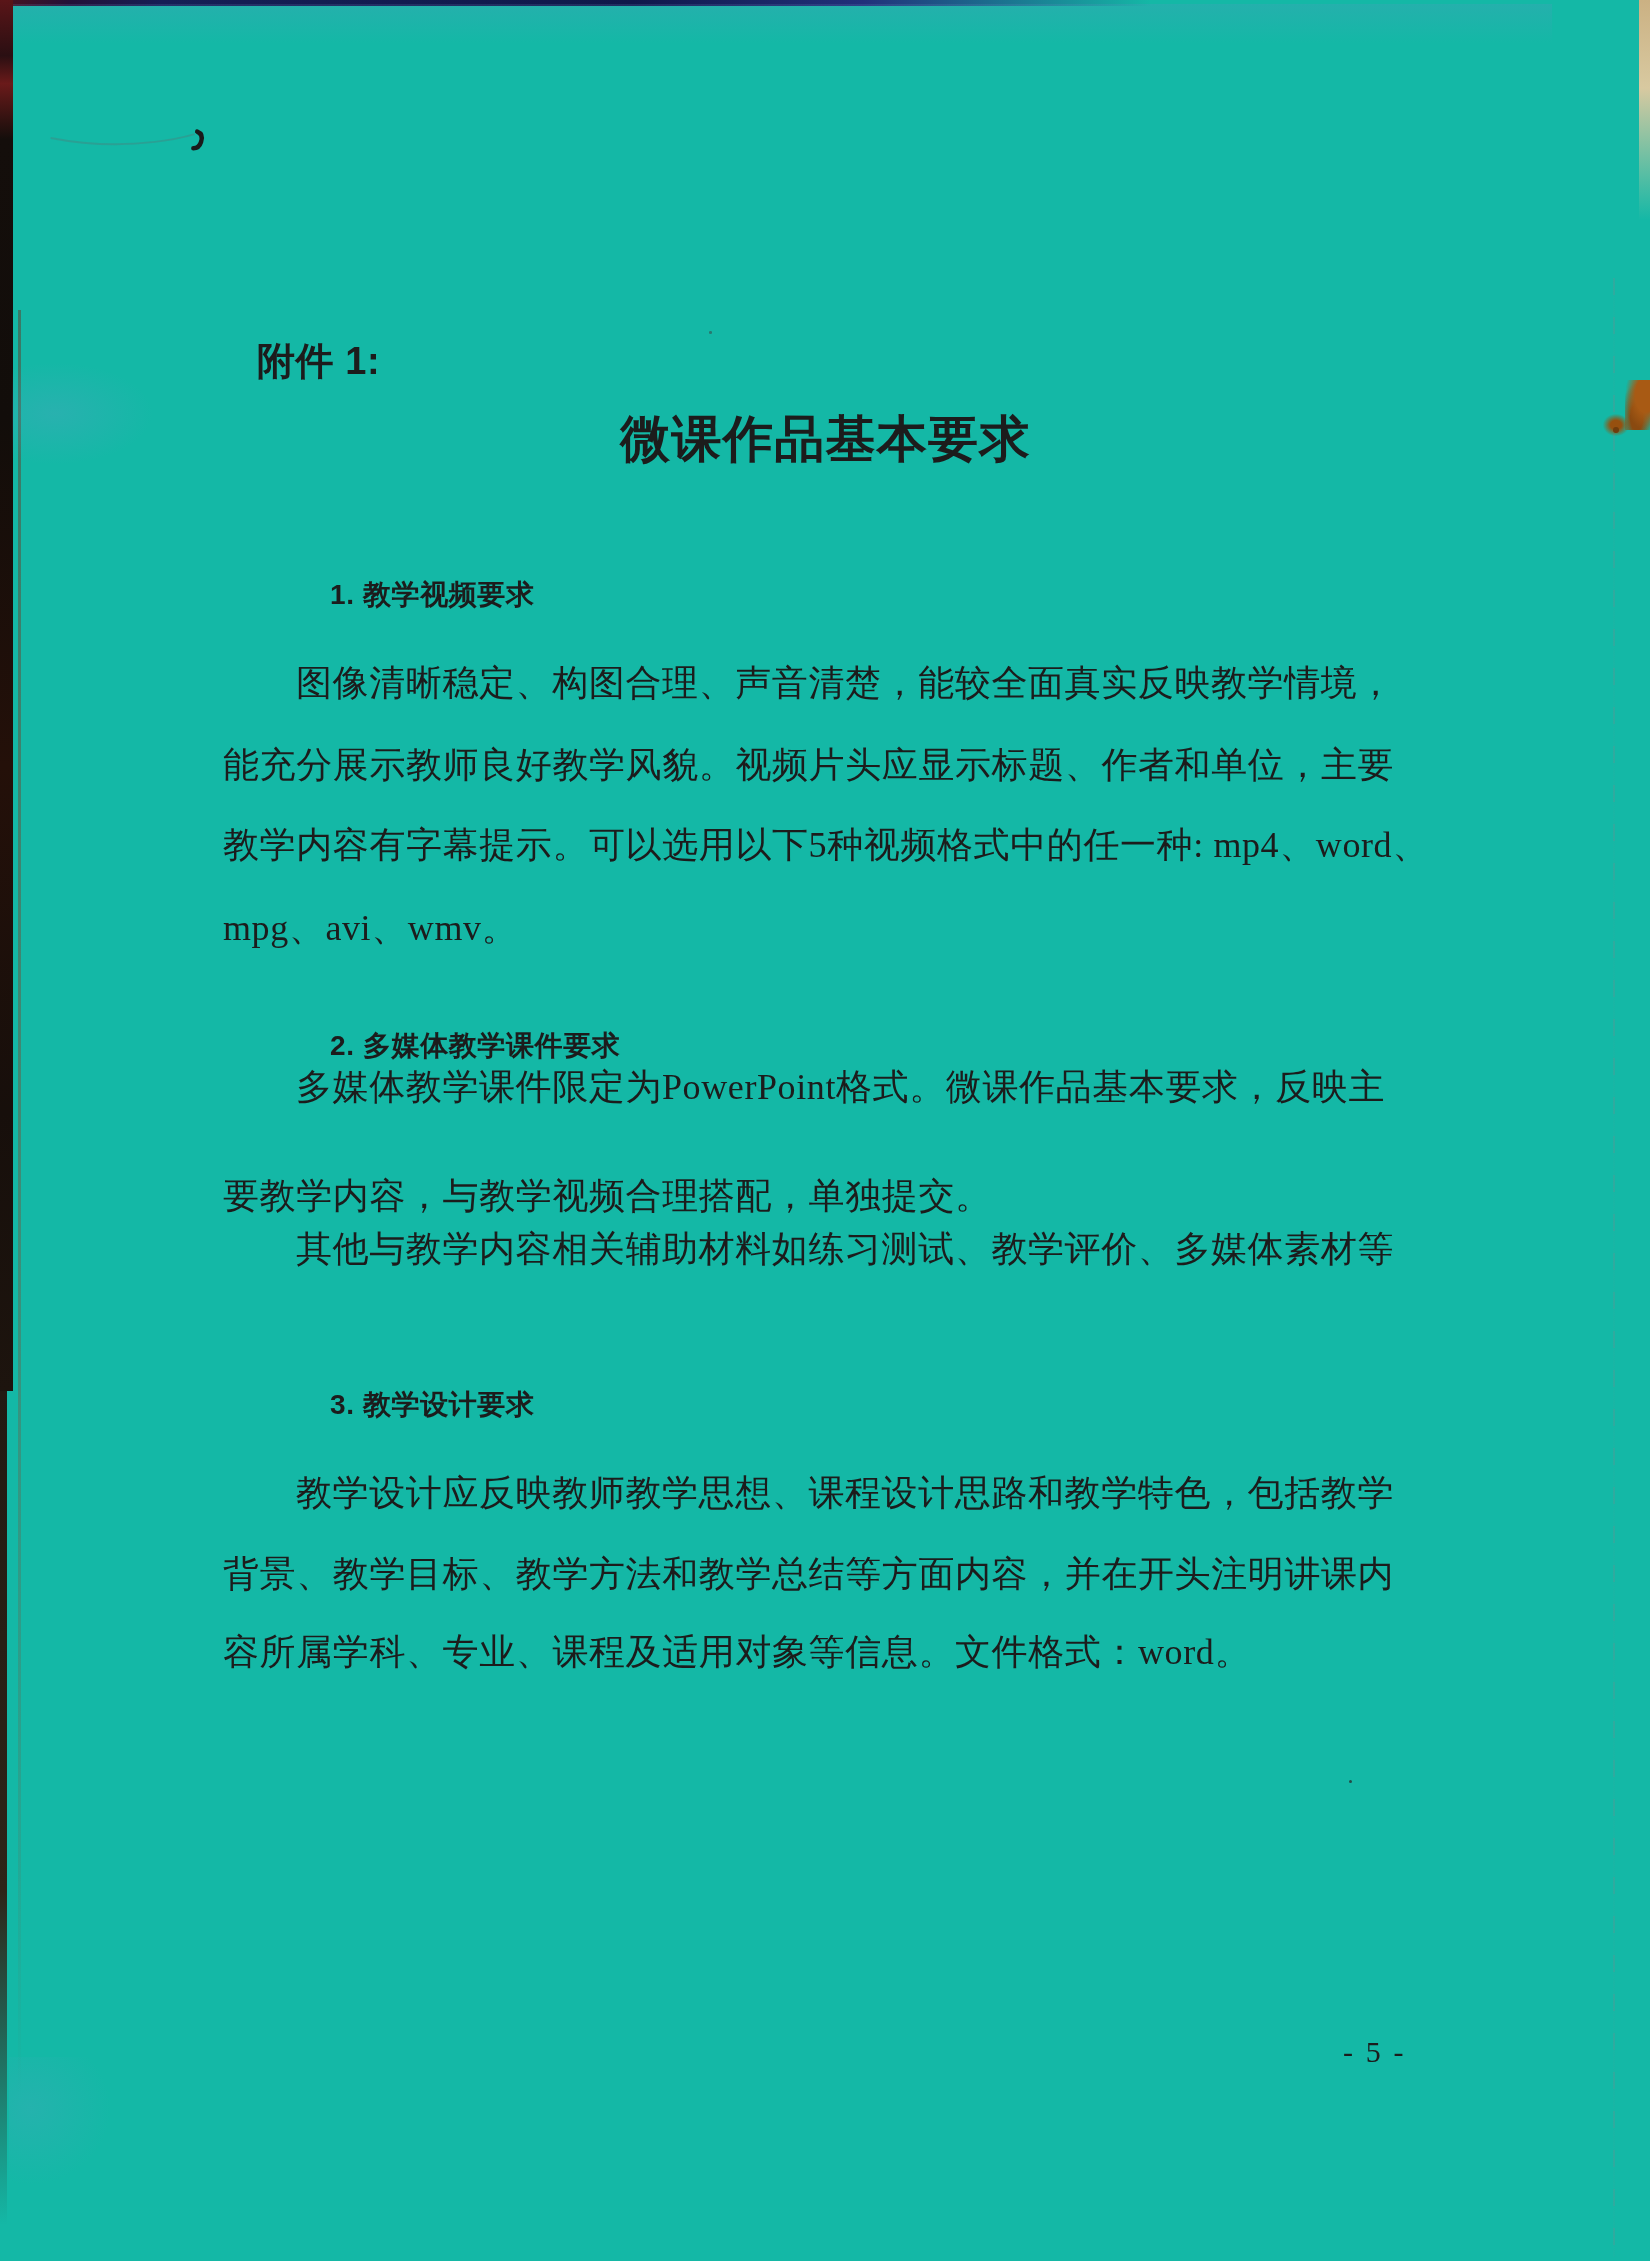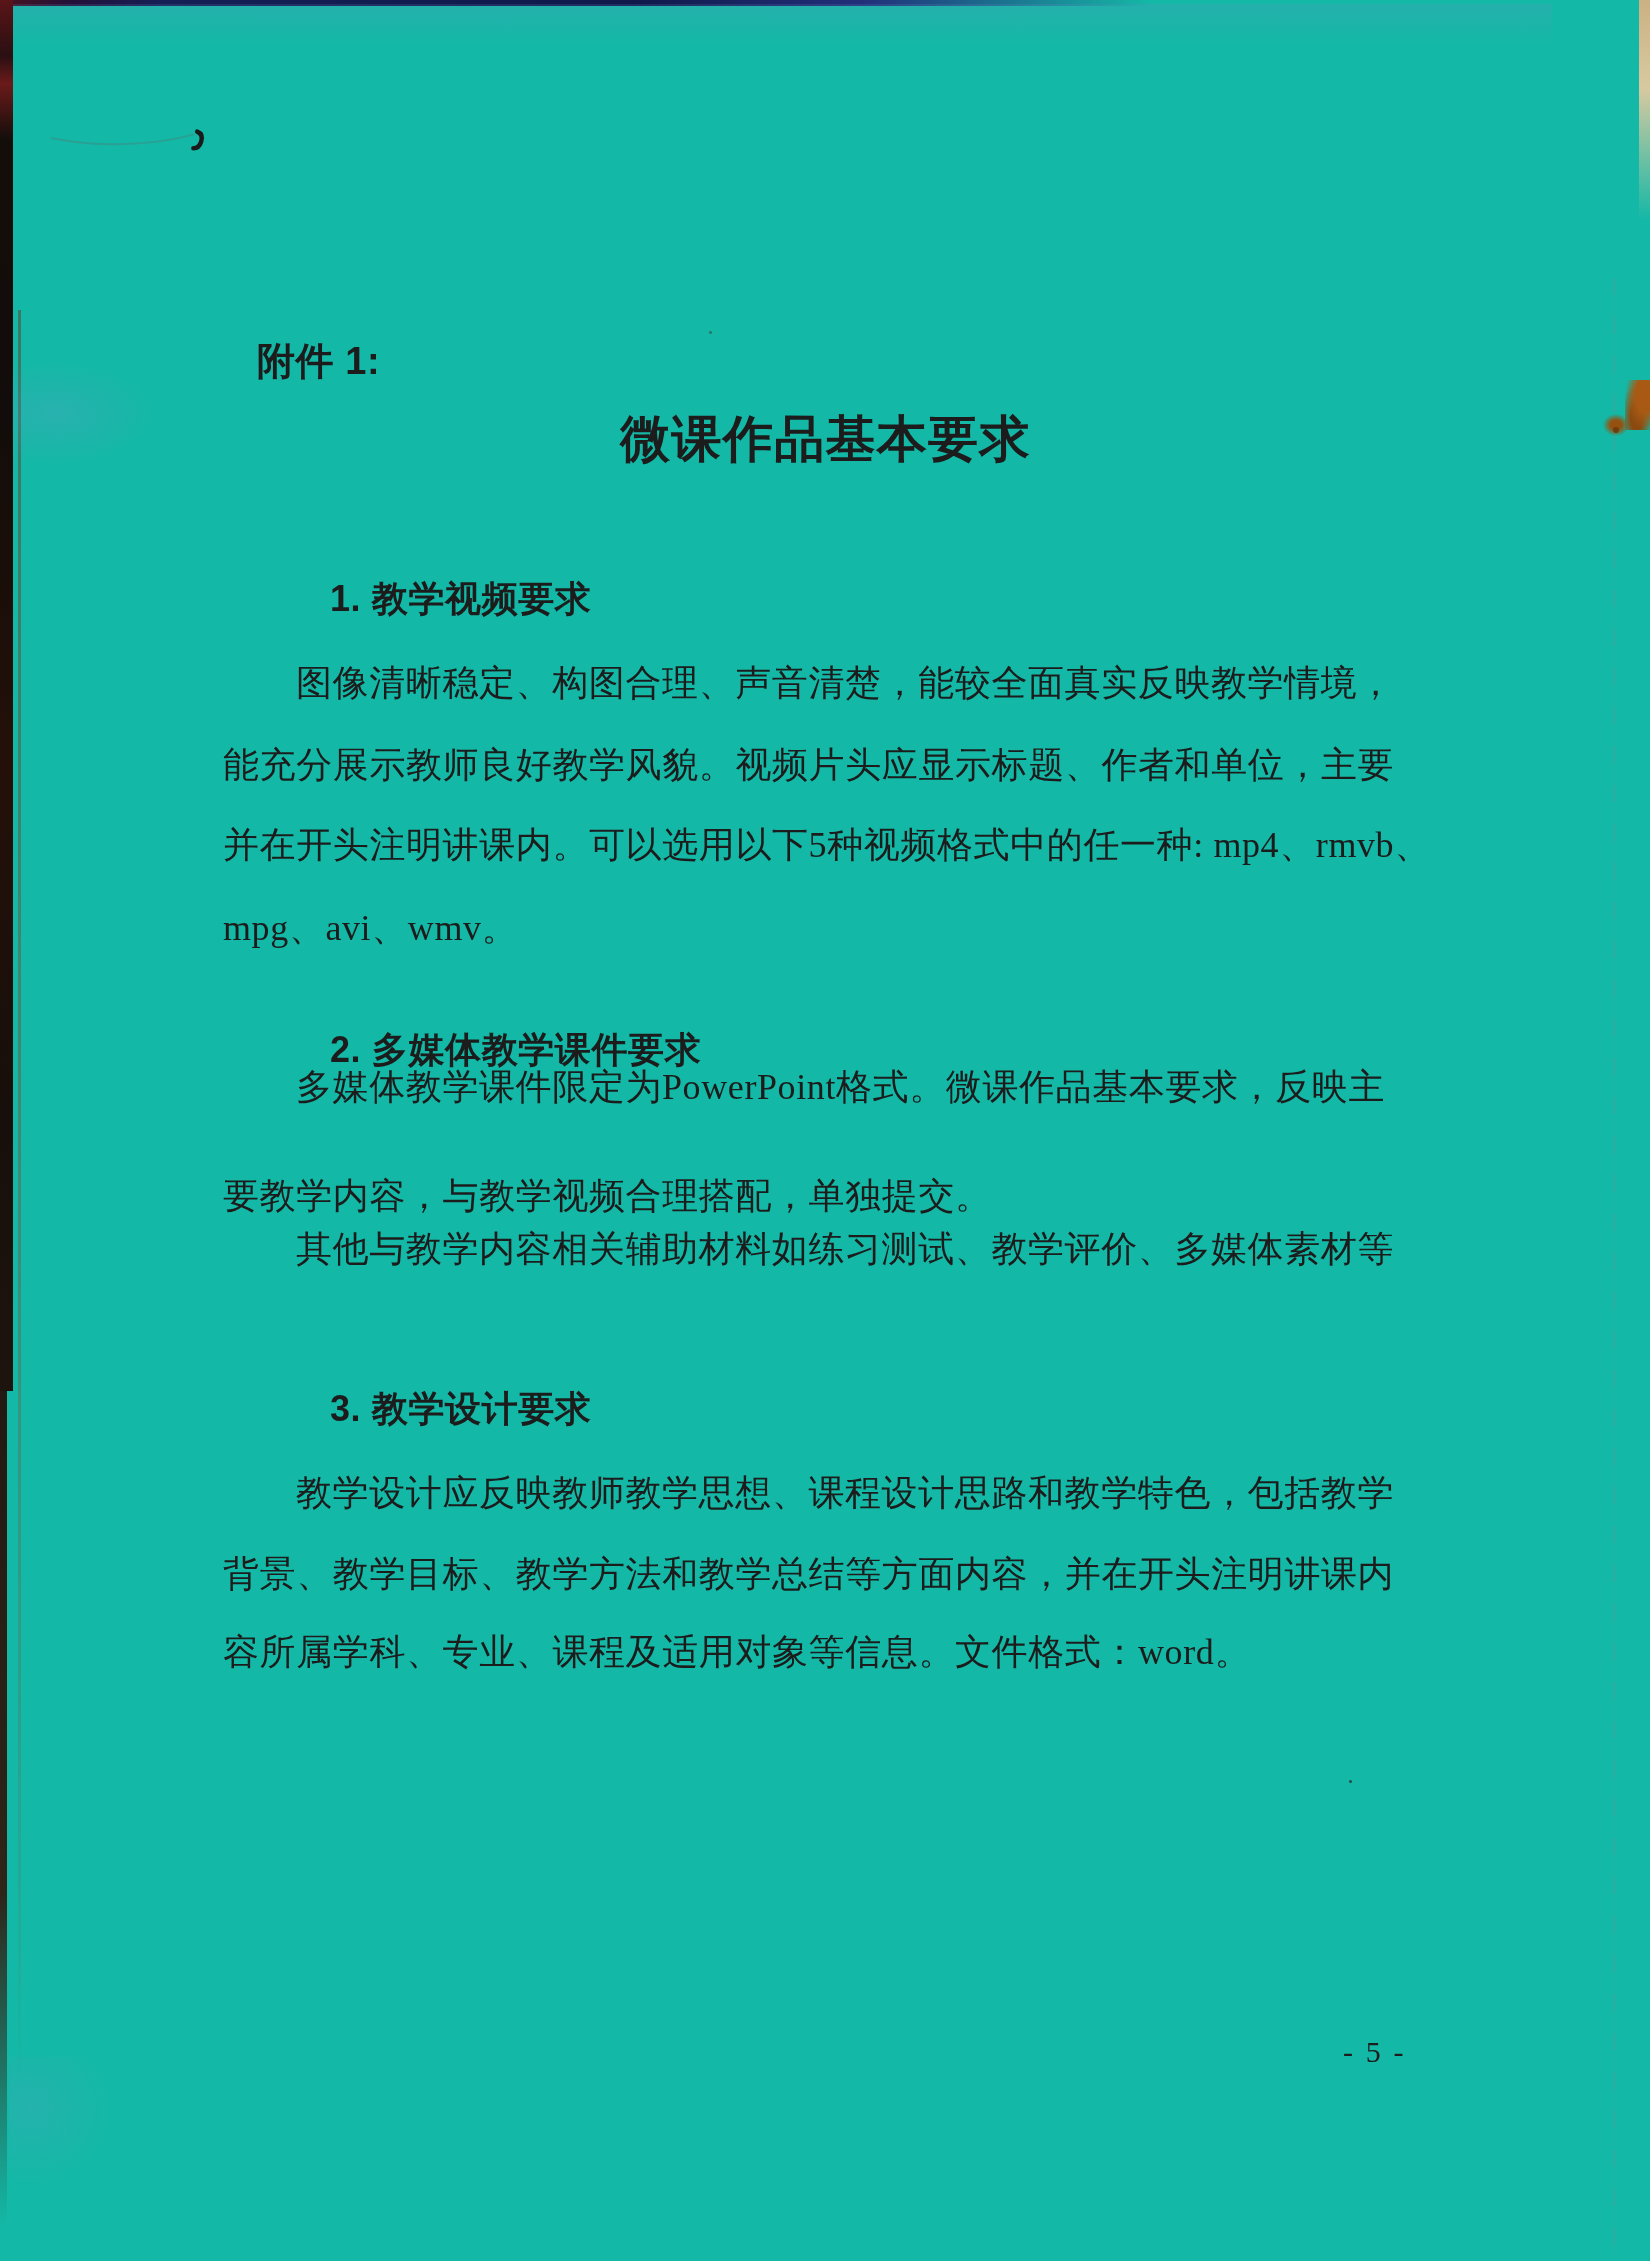--- a/index.html
+++ b/index.html
@@ -97,21 +97,21 @@
     font-weight: bold;
   }
   .attachment-label {
     left: 257px; top: 342px; font-size: 38px; line-height: 1;
   }
   .doc-title {
     left: 0; top: 414px; width: 1651px; text-align: center;
     font-size: 50px; line-height: 1; letter-spacing: 1.3px;
   }
   .section-heading {
-    left: 330px; font-size: 36px; line-height: 1;
+    left: 330px; font-size: 28px; line-height: 1;
   }
   .body-line {
     left: 223px; font-size: 36px; line-height: 1.25;
     font-family: "Liberation Serif", "DejaVu Serif", serif;
   }
   .indent { padding-left: 73px; }
 
   .s1-h { top: 581px; }
   .s1-l0 { top: 661px; }
   .s1-l1 { top: 743px; }
@@ -157,21 +157,21 @@
     <path d="M 236 18 q 10 4 6 16 q -3 10 -12 10" fill="none" stroke="#1a1a1a" stroke-width="7" stroke-linecap="round"></path>
   </svg>
 
   <div class="txt heiti attachment-label">附件 1:</div>
 
   <div class="txt heiti doc-title">微课作品基本要求</div>
 
   <div class="txt heiti section-heading s1-h">1. 教学视频要求</div>
   <div class="txt body-line indent s1-l0">图像清晰稳定、构图合理、声音清楚，能较全面真实反映教学情境，</div>
   <div class="txt body-line s1-l1">能充分展示教师良好教学风貌。视频片头应显示标题、作者和单位，主要</div>
-  <div class="txt body-line s1-l2">并在开头注明讲课内。可以选用以下5种视频格式中的任一种: mp4、rmvb、</div>
+  <div class="txt body-line s1-l2">教学内容有字幕提示。可以选用以下5种视频格式中的任一种: mp4、word、</div>
   <div class="txt body-line s1-l3">mpg、avi、wmv。</div>
 
   <div class="txt heiti section-heading s2-h">2. 多媒体教学课件要求</div>
   <div class="txt body-line indent s2-l0">多媒体教学课件限定为PowerPoint格式。微课作品基本要求，反映主</div>
   <div class="txt body-line s2-l1">要教学内容，与教学视频合理搭配，单独提交。</div>
   <div class="txt body-line indent s2-l2">其他与教学内容相关辅助材料如练习测试、教学评价、多媒体素材等</div>
 
   <div class="txt heiti section-heading s3-h">3. 教学设计要求</div>
   <div class="txt body-line indent s3-l0">教学设计应反映教师教学思想、课程设计思路和教学特色，包括教学</div>
   <div class="txt body-line s3-l1">背景、教学目标、教学方法和教学总结等方面内容，并在开头注明讲课内</div>

